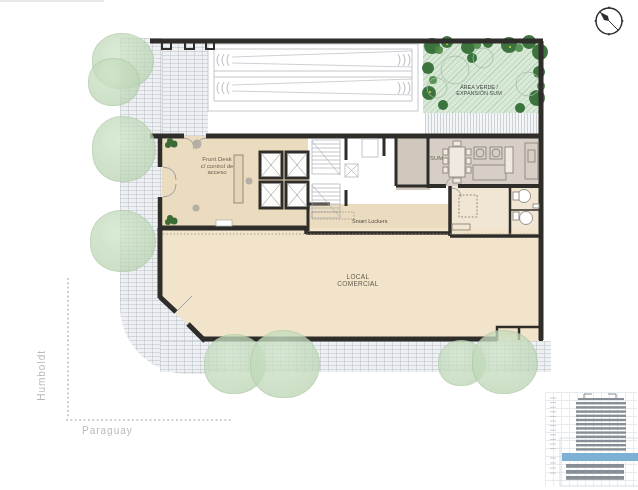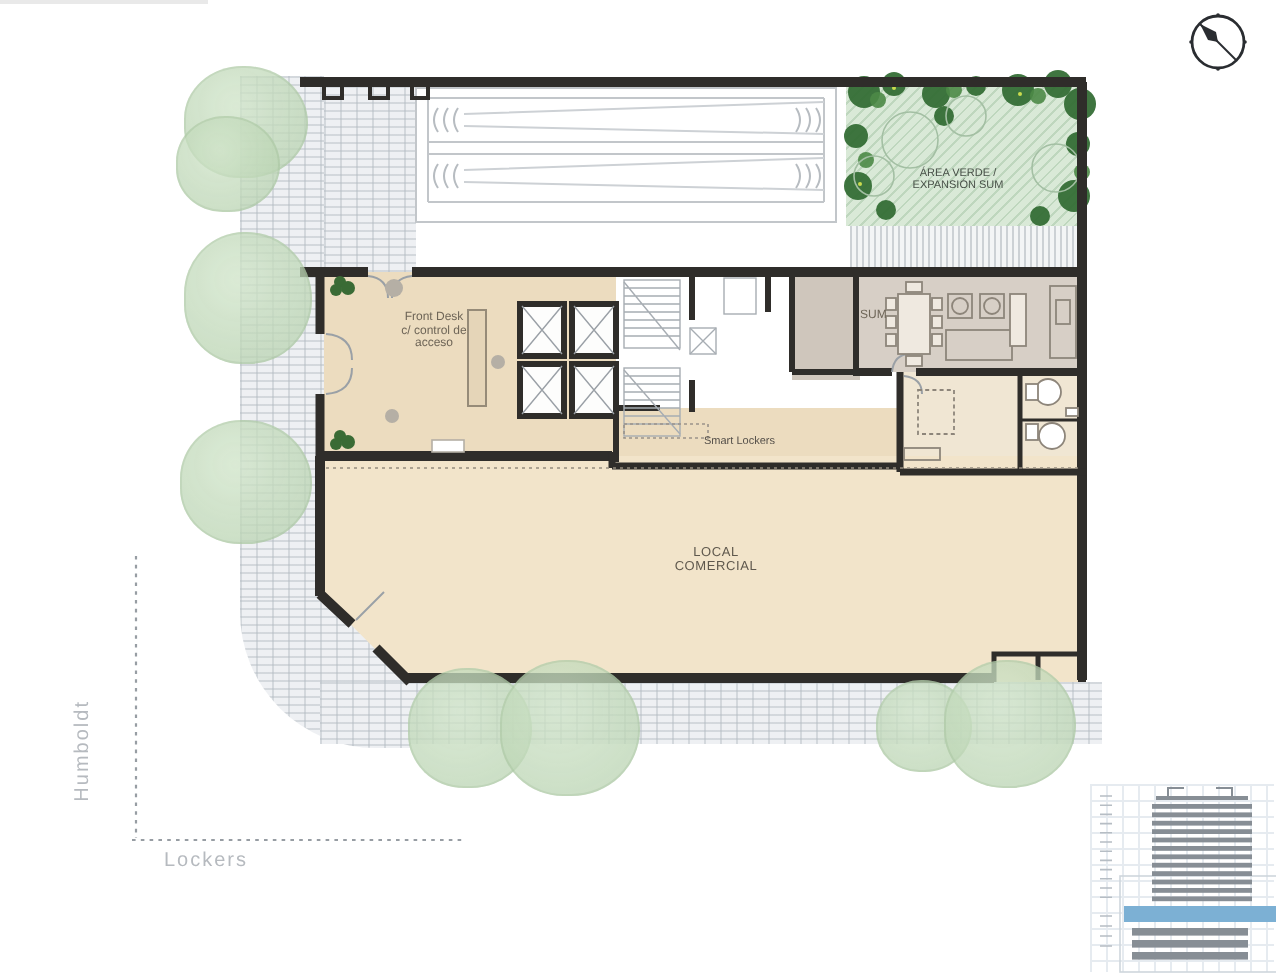--- a/index.html
+++ b/index.html
@@ -286,17 +286,17 @@
   <div class="lbl" style="left:430px;top:155px;font-size:6px;text-align:left;">SUM</div>
 
   <div class="lbl" style="left:352px;top:218px;font-size:5.5px;color:#55504a;">Smart Lockers</div>
 
   <div class="lbl" style="left:326px;top:273px;width:64px;font-size:6.5px;color:#5f584d;letter-spacing:.3px;">
     <span>LOCAL</span>
     <span>COMERCIAL</span>
   </div>
 
   <div class="abs street" id="street-humboldt">Humboldt</div>
-  <div class="abs street" id="street-paraguay">Lockers</div>
+  <div class="abs street" id="street-paraguay">Paraguay</div>
 
 
 
 </div>
 
 </body></html>

